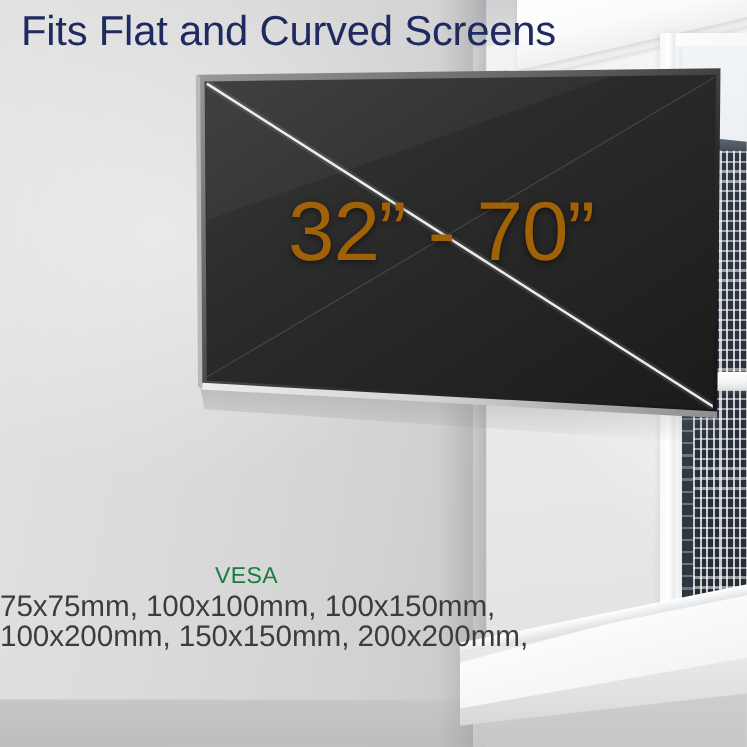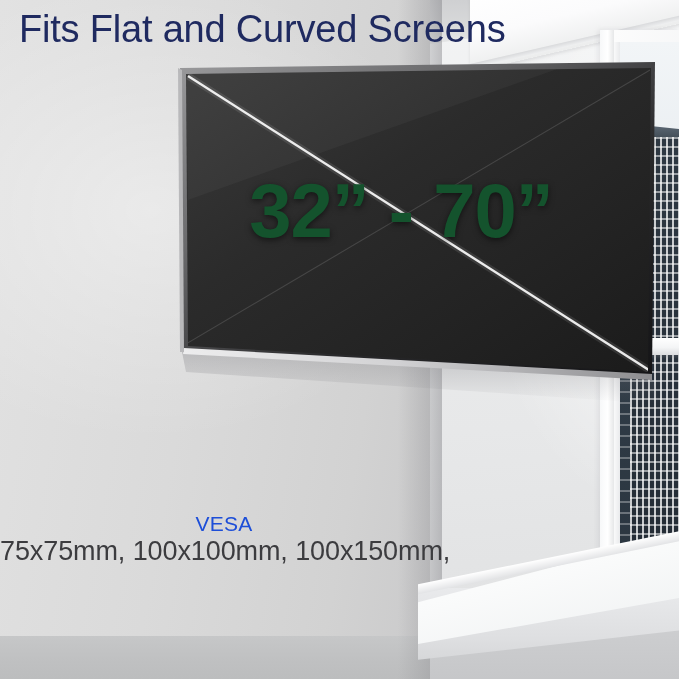--- a/index.html
+++ b/index.html
@@ -190,23 +190,23 @@
   .tv-wrap { position: absolute; left: 0; top: 0; width: 679px; height: 679px; pointer-events: none; }
   .tv-svg { position: absolute; left: 0; top: 0; }
 
   .tv-label {
     position: absolute;
     left: 186px; top: 160px;
     width: 430px; height: 100px;
     display: flex;
     align-items: center;
     justify-content: center;
-    color: #14532d;
+    color: #a16207;
     font-family: "Liberation Sans", sans-serif;
-    font-weight: 700;
+    font-weight: 400;
     font-size: 76px;
     letter-spacing: -1px;
     white-space: nowrap;
     text-shadow: 0 2px 6px rgba(0,0,0,0.55);
   }
 
   
   .title {
     position: absolute;
     left: 19px; top: 8px;
@@ -216,21 +216,21 @@
     white-space: nowrap;
   }
   .vesa-block {
     position: absolute;
     left: 0; top: 510px;
     width: 448px;
     text-align: center;
   }
   .vesa-heading {
     font-size: 21px;
-    color: #1d4ed8;
+    color: #15803d;
     line-height: 28px;
     letter-spacing: 0.3px;
   }
   .vesa-line {
     font-size: 27px;
     color: #3c3c3f;
     line-height: 27px;
     letter-spacing: -0.1px;
     white-space: nowrap;
   }
@@ -316,15 +316,16 @@
     </svg>
 
     <div class="tv-label">32” - 70”</div>
   </div>
 
   <div class="title">Fits Flat and Curved Screens</div>
 
   <div class="vesa-block">
     <div class="vesa-heading">VESA</div>
     <div class="vesa-line">75x75mm, 100x100mm, 100x150mm,</div>
+    <div class="vesa-line">100x200mm, 150x150mm, 200x200mm,</div>
   </div>
 
 </div>
 
 </body></html>

